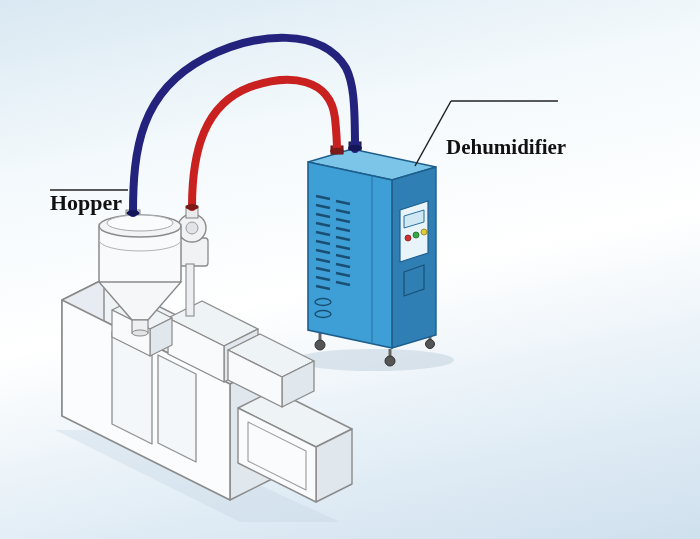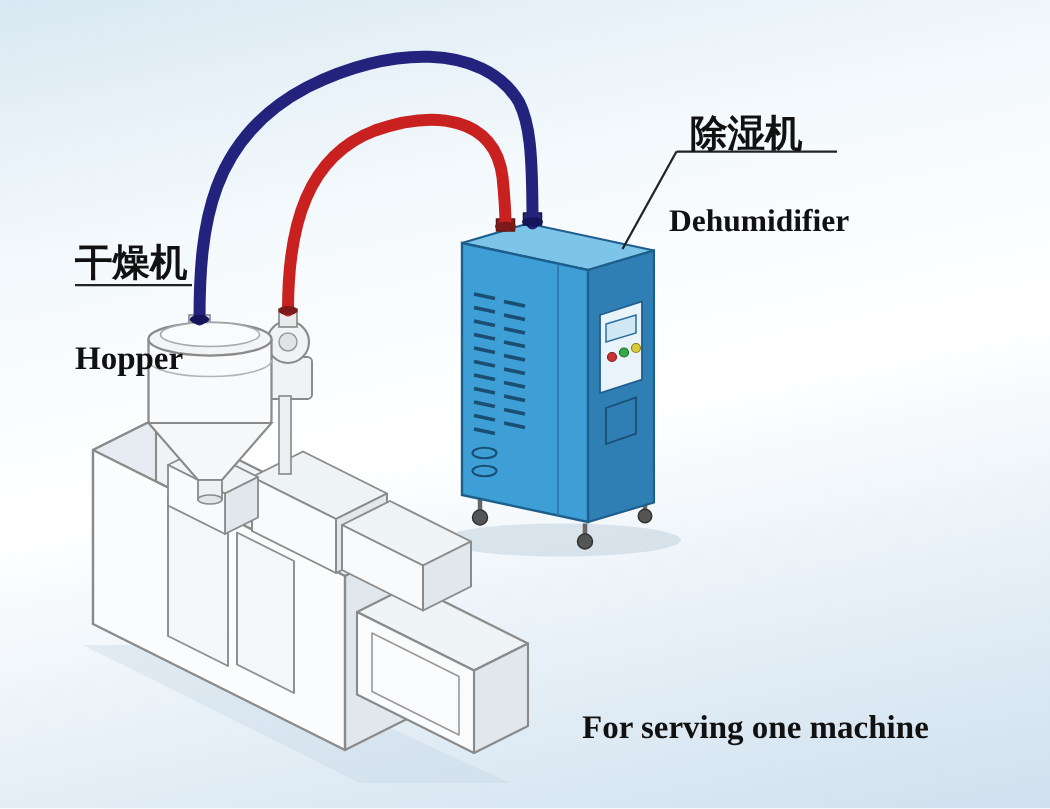--- a/index.html
+++ b/index.html
@@ -9,21 +9,21 @@
   }
   .stage{
     position:relative;width:700px;height:539px;
     background:linear-gradient(168deg,#d9e8f2 0%,#f3f9fc 26%,#ffffff 52%,#e3eef6 78%,#cfe0ee 100%);
   }
   .stage svg{position:absolute;left:0;top:0;}
   .lbl{position:absolute;color:#111;white-space:nowrap;}
   .zh{font-family:"DejaVu Sans",sans-serif;font-weight:bold;}
   .en{font-family:"Liberation Serif",serif;font-weight:bold;}
   .dryer-zh{left:50px;top:158px;font-size:25px;}
-  .dryer-en{left:50px;top:190px;font-size:22px;margin-top:36px;}
+  .dryer-en{left:50px;top:190px;font-size:22px;}
   .dehu-zh{left:460px;top:72px;font-size:25px;}
   .dehu-en{left:446px;top:103px;font-size:21px;margin-top:32px;}
   .cap-zh{left:382px;top:436px;font-size:28px;letter-spacing:1px;}
   .cap-en{left:388px;top:472px;font-size:22px;}
 </style>
 </head>
 <body>
 
 <div class="stage">
 
@@ -122,18 +122,15 @@
       <ellipse cx="337" cy="151" rx="7" ry="3.2" fill="#7c1a1a" stroke="none"></ellipse>
     </g>
 
     <g stroke="#222" stroke-width="1.5">
       <line x1="50" y1="190" x2="128" y2="190"></line>
       <line x1="451" y1="101" x2="558" y2="101"></line>
       <line x1="451" y1="101" x2="415" y2="166"></line>
     </g>
   </svg>
 
-  <div class="lbl zh dryer-zh">干燥机</div>
   <div class="lbl en dryer-en">Hopper</div>
-  <div class="lbl zh dehu-zh">除湿机</div>
   <div class="lbl en dehu-en">Dehumidifier</div>
-  <div class="lbl en cap-en">For serving one machine</div>
 </div>
 
 </body></html>

